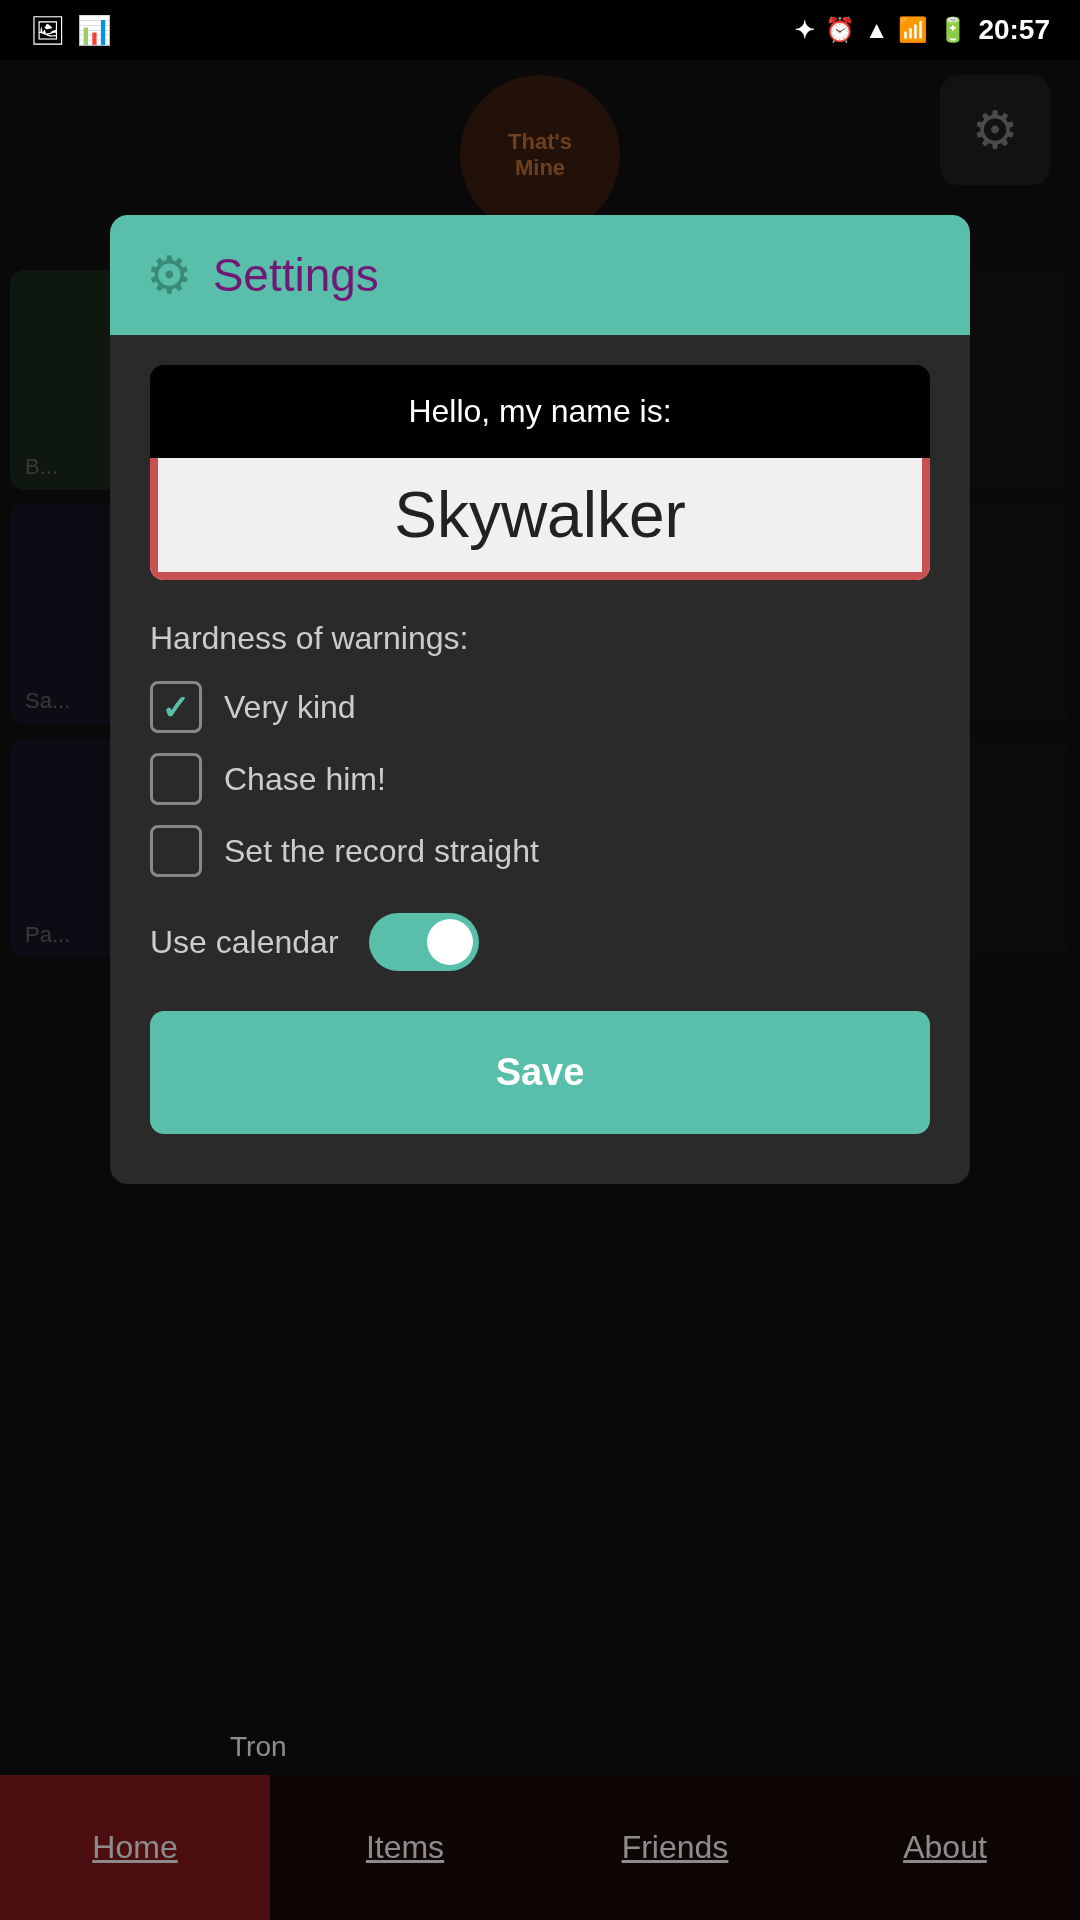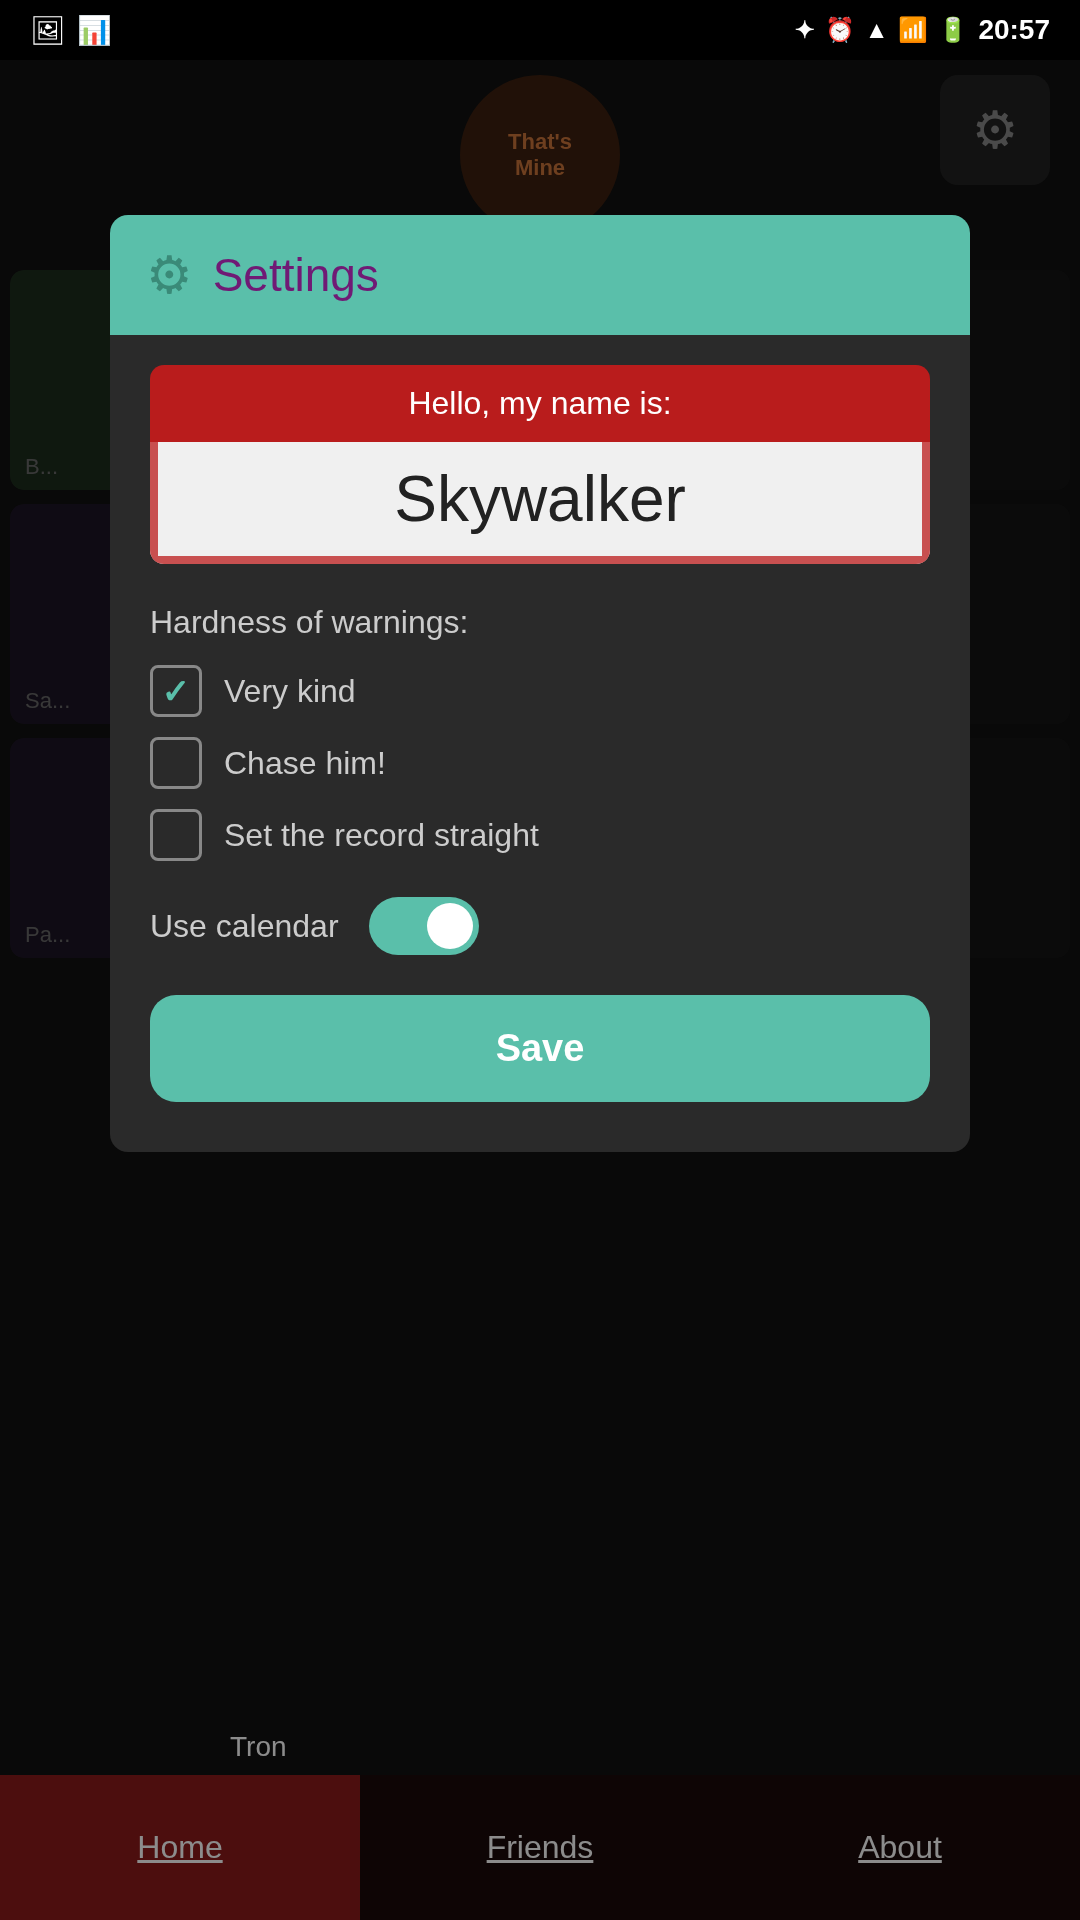--- a/index.html
+++ b/index.html
@@ -198,22 +198,22 @@
       padding: 30px 40px 50px;
     }
 
     
     .name-badge {
       border-radius: 14px;
       overflow: hidden;
       margin-bottom: 40px;
     }
     .name-badge-top {
-      background: #b91c1c;
-      padding: 20px 20px;
+      background: #000000;
+      padding: 28px 20px;
       text-align: center;
     }
     .name-badge-top-text {
       color: #fff;
       font-size: 32px;
       font-weight: 500;
     }
     .name-badge-bottom {
       background: #f0f0f0;
       padding: 20px;
@@ -292,23 +292,23 @@
       width: 46px;
       height: 46px;
       border-radius: 50%;
       background: #fff;
       margin-left: auto;
     }
 
     
     .save-btn {
       width: 100%;
-      padding: 32px;
+      padding: 40px;
       background: #5abfaa;
-      border-radius: 26px;
+      border-radius: 14px;
       color: #fff;
       font-size: 38px;
       font-weight: bold;
       text-align: center;
       cursor: pointer;
     }
 
     
     .tron-label {
       position: absolute;
@@ -424,18 +424,21 @@
     <div class="save-btn">Save</div>
 
   </div>
 </div>
 
 <div class="bottom-nav">
   <div class="nav-item active">
     <span>Home</span>
   </div>
   <div class="nav-item">
+    <span>Items</span>
+  </div>
+  <div class="nav-item">
     <span>Friends</span>
   </div>
   <div class="nav-item">
     <span>About</span>
   </div>
 </div>
 
 </body></html>

